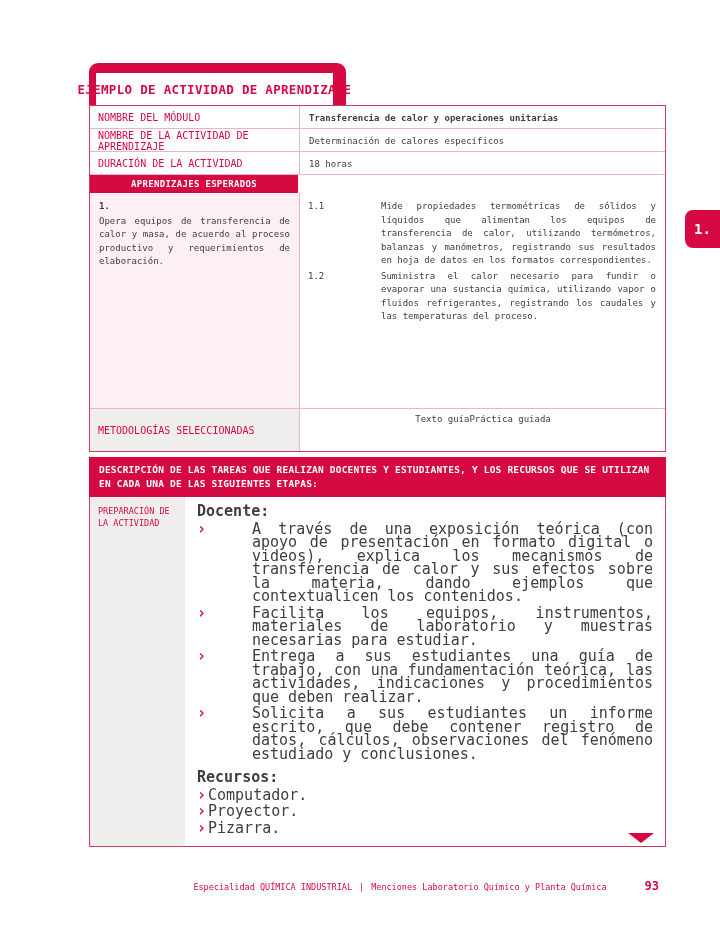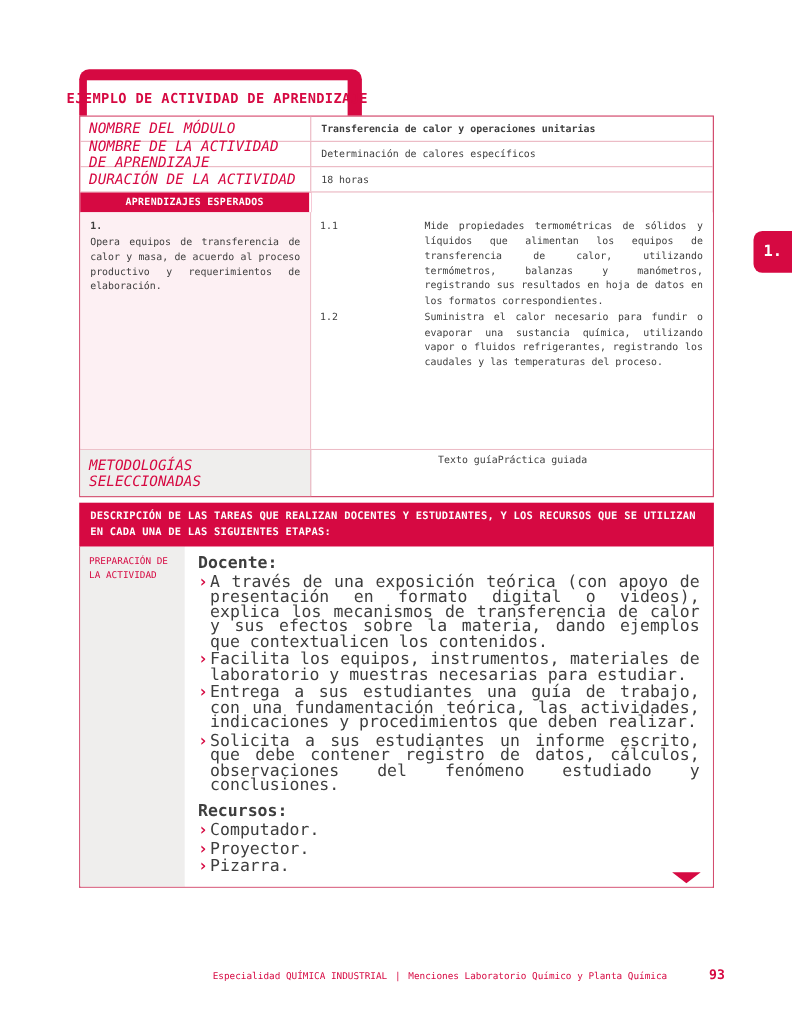--- a/index.html
+++ b/index.html
@@ -10,72 +10,72 @@
     --gray-hdr:#9d9c9c;
     --gray-cell:#efeeed;
     --ink:#3e3e3e;
   }
   html,body{margin:0;padding:0;}
   body{
     width:720px;height:932px;background:#ffffff;position:relative;overflow:hidden;
     font-family:"DejaVu Sans Mono", monospace;color:var(--ink);
     -webkit-font-smoothing:antialiased;
   }
-  .doc-col{position:absolute;left:72px;top:63px;width:577px;}
+  .doc-col{position:absolute;left:89px;top:63px;width:577px;}
 
   
   .title-tab{width:257px;height:42px;background:var(--red);border-radius:9px 9px 0 0;position:relative;}
   .title-inner{position:absolute;left:7px;right:13px;top:10px;bottom:0;background:#ffffff;
     display:flex;align-items:center;justify-content:center;}
   .title-inner span{color:var(--red);font-weight:bold;font-size:12.5px;letter-spacing:.3px;white-space:nowrap;}
 
   
   .tbl{border:1px solid var(--red-border);border-bottom:1px solid var(--red-border);box-sizing:border-box;}
   .row{display:flex;border-bottom:1px solid var(--pink-line);box-sizing:border-box;}
   .row:last-child{border-bottom:none;}
   .cell-label{width:210px;box-sizing:border-box;border-right:1px solid var(--pink-line);
-    padding:4px 6px 3px 8px;color:var(--red);font-size:13px;display:flex;align-items:center;font-style:italic;}
+    padding:4px 6px 3px 8px;color:var(--red);font-size:10px;display:flex;align-items:center;}
   .cell-value{flex:1;box-sizing:border-box;padding:4px 8px 3px 9px;font-size:9px;display:flex;align-items:center;}
   .info-row{height:23px;}
   .v-bold{font-weight:bold;}
 
   .hdr-row{height:18px;border-bottom:none;}
   .hdr-left{width:210px;box-sizing:border-box;background:var(--red);border-right:2px solid #ffffff;
     display:flex;align-items:center;justify-content:center;}
   .hdr-right{flex:1;background:var(--gray-hdr);display:flex;align-items:center;justify-content:center;}
   .hdr-row span{color:#ffffff;font-weight:bold;font-size:9px;letter-spacing:.3px;white-space:nowrap;}
 
   .content-row{min-height:216px;align-items:stretch;}
   .ae-cell{width:210px;box-sizing:border-box;background:var(--pink-bg);border-right:1px solid var(--pink-line);
     padding:7px 9px;font-size:9px;line-height:13.5px;}
   .ae-num{font-weight:bold;display:block;margin-bottom:1px;}
   .ae-text{text-align:justify;}
   .crit-cell{flex:1;box-sizing:border-box;background:#ffffff;padding:7px 9px 6px 8px;}
   .crit{display:flex;margin-bottom:2px;font-size:9px;line-height:13.5px;gap:48px;}
   .crit-num{width:25px;flex-shrink:0;}
-  .crit-text{flex:1;text-align:justify;margin-left:22px;}
+  .crit-text{flex:1;text-align:justify;}
 
   .met-row{height:42px;}
   .met-label{background:var(--gray-cell);}
   .met-vals{flex-direction:row;align-items:flex-start;justify-content:center;line-height:13.5px;}
 
   
   .desc-banner{margin-top:5px;background:var(--red);color:#ffffff;font-weight:bold;
     font-size:9.5px;line-height:13.5px;padding:6px 12px 7px 10px;box-sizing:border-box;letter-spacing:.2px;}
 
   
   .prep{display:flex;min-height:232px;border:1px solid var(--red-border);border-top:none;box-sizing:border-box;
     position:relative;align-items:stretch;}
   .prep-label{width:95px;box-sizing:border-box;background:var(--gray-cell);padding:8px 5px 8px 8px;
     color:var(--red);font-size:8.5px;line-height:12px;flex-shrink:0;}
   .prep-content{flex:1;box-sizing:border-box;background:#ffffff;padding:8px 12px 8px 12px;font-size:15px;line-height:13.5px;}
   .sec-title{font-weight:bold;margin-bottom:4px;}
   .b-item{display:flex;margin-bottom:3px;}
   .b-mark{color:var(--red);font-weight:bold;width:11px;flex-shrink:0;}
-  .b-text{flex:1;text-align:justify;}
+  .b-text{flex:1;text-align:justify;margin-left:44px;}
   .res-title{font-weight:bold;margin:10px 0 4px 0;}
   .res-item{display:flex;margin-bottom:3px;}
 
   .cont-arrow{position:absolute;right:11px;bottom:3px;width:0;height:0;
     border-left:13px solid transparent;border-right:13px solid transparent;border-top:10px solid var(--red);}
 
   
   .side-tab{position:absolute;right:0;top:210px;width:35px;height:38px;background:var(--red);
     border-radius:8px 0 0 8px;display:flex;align-items:center;justify-content:center;
     color:#ffffff;font-weight:bold;font-size:14px;}

